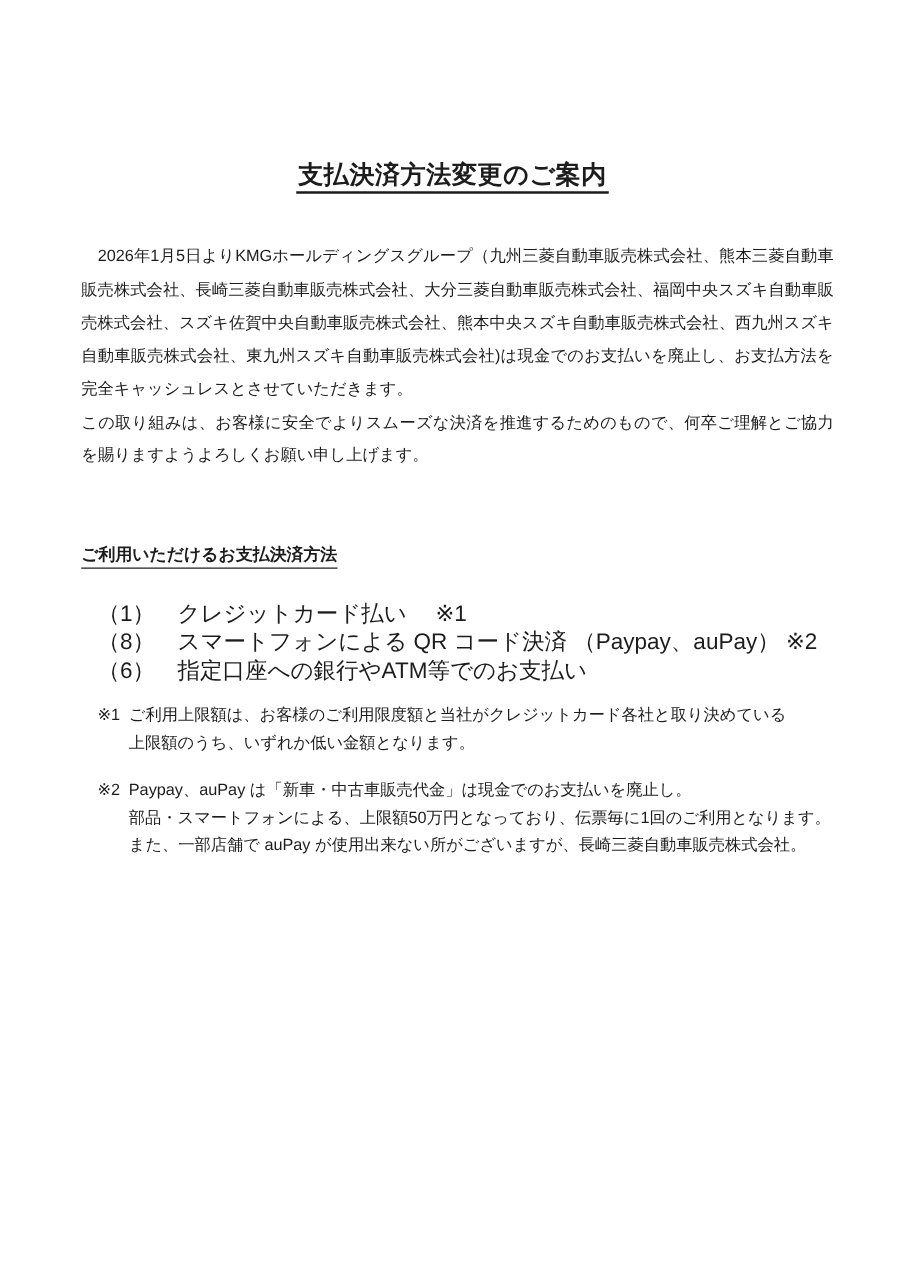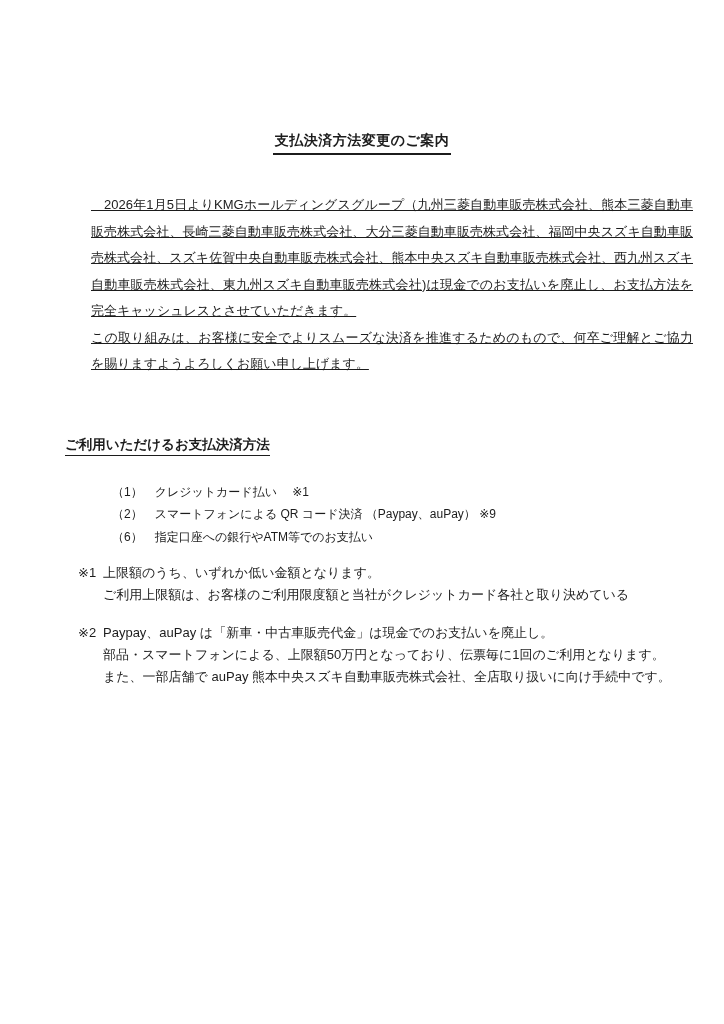--- a/index.html
+++ b/index.html
@@ -19,52 +19,51 @@
     height:1024px;
     background:var(--page-bg);
     overflow:hidden;
     padding-top:130px;
   }
   .title-row{
     text-align:center;
   }
   .doc-title{
     display:inline-block;
-    font-size:14px;
+    font-size:20px;
     font-weight:bold;
     line-height:20px;
     letter-spacing:0.5px;
     padding:0 2px 3px 2px;
     border-bottom:2px solid var(--text-color);
   }
   .intro{
-    margin:37px 57px 0 91px;
+    margin:37px 57px 0 65px;
     width:602px;
     font-size:13px;
     line-height:26.5px;
     text-align:justify;
-    text-decoration:underline;
   }
   .intro .para{
     text-align:justify;
   }
   .section-heading-row{
     margin:57px 0 15px 65px;
   }
   .section-heading{
     display:inline-block;
     font-size:13.5px;
     font-weight:bold;
     line-height:17px;
     padding-bottom:2px;
     border-bottom:1.5px solid var(--text-color);
   }
   .payment-list{
-    margin:25px 0 0 112px;
-    font-size:12px;
+    margin:25px 0 0 78px;
+    font-size:18px;
     line-height:22.5px;
   }
   .notes{
     font-size:13px;
   }
   .note{
     display:flex;
     margin-left:78px;
     margin-right:40px;
     line-height:22px;
@@ -95,44 +94,44 @@
     </div>
 
   <div class="section-heading-row">
     <span class="section-heading">ご利用いただけるお支払決済方法</span>
   </div>
 
   <div class="payment-list">
 
       <div class="payment-item">（1）　クレジットカード払い　 ※1</div>
 
-      <div class="payment-item">（2）　スマートフォンによる QR コード決済 （Paypay、auPay） ※9</div>
+      <div class="payment-item">（8）　スマートフォンによる QR コード決済 （Paypay、auPay） ※2</div>
 
       <div class="payment-item">（6）　指定口座への銀行やATM等でのお支払い</div>
     </div>
 
   <div class="notes">
 
     <div class="note" id="note1">
       <span class="note-marker">※1</span>
       <div class="note-body">
 
+          <div class="note-line">ご利用上限額は、お客様のご利用限度額と当社がクレジットカード各社と取り決めている</div>
+
           <div class="note-line">上限額のうち、いずれか低い金額となります。</div>
-
-          <div class="note-line">ご利用上限額は、お客様のご利用限度額と当社がクレジットカード各社と取り決めている</div>
         </div>
     </div>
 
     <div class="note" id="note2">
       <span class="note-marker">※2</span>
       <div class="note-body">
 
           <div class="note-line">Paypay、auPay は「新車・中古車販売代金」は現金でのお支払いを廃止し。</div>
 
           <div class="note-line">部品・スマートフォンによる、上限額50万円となっており、伝票毎に1回のご利用となります。</div>
 
-          <div class="note-line">また、一部店舗で auPay 熊本中央スズキ自動車販売株式会社、全店取り扱いに向け手続中です。</div>
+          <div class="note-line">また、一部店舗で auPay が使用出来ない所がございますが、長崎三菱自動車販売株式会社。</div>
         </div>
     </div>
 
   </div>
 
 </div>
 
 </body></html>

